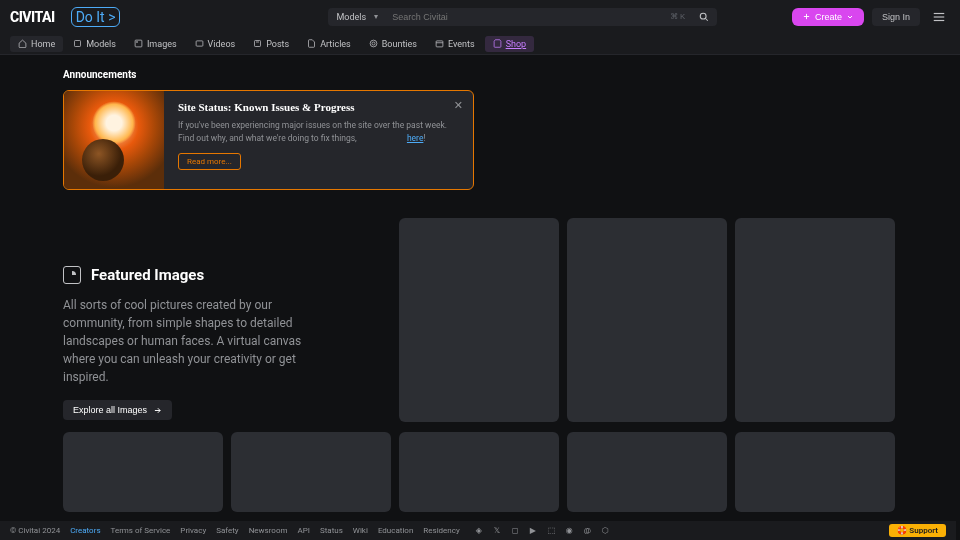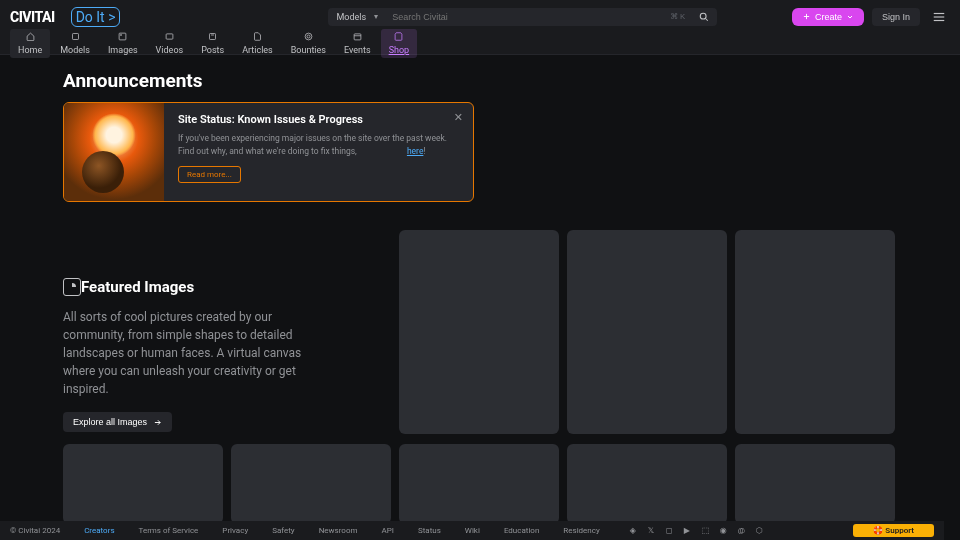--- a/index.html
+++ b/index.html
@@ -16,59 +16,59 @@
 .search-input { background:#25262b; border:none; color:#c1c2c5; padding:4px 8px; width:280px; font-size:9px; outline:none; }
 .search-kbd { background:#25262b; color:#5c5f66; padding:4px 6px; font-size:8px; }
 .search-btn { background:#25262b; border:none; color:#c1c2c5; padding:4px 8px; border-radius:0 4px 4px 0; cursor:pointer; }
 .spacer { flex:1; }
 .create-btn { background:#d946ef; color:#fff; border:none; padding:4px 10px; border-radius:6px; font-size:9px; display:flex; align-items:center; gap:4px; cursor:pointer; }
 .signin-btn { background:#25262b; color:#c1c2c5; border:none; padding:4px 10px; border-radius:4px; font-size:9px; cursor:pointer; }
 .menu-btn { background:none; border:none; color:#c1c2c5; padding:4px; cursor:pointer; font-size:14px; }
 
 
 .nav { height:22px; background:#1a1b1e; display:flex; align-items:center; padding:0 10px; gap:2px; border-bottom:1px solid #25262b; }
-.tab { padding:3px 8px; border-radius:3px; font-size:9px; color:#c1c2c5; display:flex; align-items:center; gap:4px; cursor:pointer;flex-direction:column; }
+.tab { padding:3px 8px; border-radius:3px; font-size:9px; color:#c1c2c5; display:flex; align-items:center; gap:4px; cursor:pointer; }
 .tab.active { background:#25262b; }
 .tab.shop { color:#c77dff; background:rgba(199,125,255,0.15);text-decoration:underline; }
 .tab-icon { width:9px; height:9px; display:inline-block; }
 
 
 .content { padding:14px 63px 0 63px; }
-.section-title { color:#fff; font-size:19px; font-weight:700; margin-bottom:10px; }
+.section-title { color:#fff; font-size:10px; font-weight:700; margin-bottom:10px; }
 .ann-card { display:flex; background:#25262b; border:1px solid #e67700; border-radius:6px; overflow:hidden; width:411px; height:100px; position:relative; }
 .ann-img { width:100px; height:100px; background:radial-gradient(circle at 50% 35%, #ffd8a8 0%, #e8590c 30%, #a84707 50%, #5c2e0a 75%); flex-shrink:0; position:relative; }
 .ann-img::before { content:""; position:absolute; left:28px; top:10px; width:44px; height:44px; border-radius:50%; background:radial-gradient(circle,#fff3e0 25%,#ffb74d 60%,transparent 70%); }
 .ann-img::after { content:""; position:absolute; left:18px; top:48px; width:42px; height:42px; border-radius:50%; background:radial-gradient(circle at 40% 35%,#8d5524 0%,#3a1f08 60%); }
 .ann-body { padding:10px 14px; flex:1; }
-.ann-title { color:#fff; font-size:11px; font-weight:600; margin-bottom:6px; }
+.ann-title { color:#fff; font-size:11px; font-weight:600; margin-bottom:6px;font-family:Liberation Serif, serif; }
 .ann-desc { color:#909296; font-size:8.5px; line-height:1.5; }
 .ann-link { color:#4dabf7; text-decoration:underline; cursor:pointer;margin-left:48px; }
 .ann-read { display:inline-block; margin-top:8px; border:1px solid #e67700; color:#e67700; padding:3px 8px; border-radius:3px; font-size:8px; cursor:pointer; }
 .ann-close { position:absolute; top:8px; right:10px; color:#909296; cursor:pointer; font-size:11px; }
 
 .featured-row { display:flex; margin-top:28px; gap:10px; }
 .featured-left { width:326px; padding-top:48px; }
-.featured-head { display:flex; align-items:center; margin-bottom:12px; }
+.featured-head { display:flex; align-items:center; gap:10px; margin-bottom:12px; }
 .featured-icon { width:18px; height:18px; border:1.5px solid #c1c2c5; border-radius:3px; display:flex; align-items:center; justify-content:center; }
 .featured-icon::before { content:""; width:8px; height:8px; background:conic-gradient(#c1c2c5 0 25%,transparent 0 100%); border-radius:50%; }
 .featured-title { color:#fff; font-size:15px; font-weight:700; }
 .featured-desc { color:#909296; font-size:12px; line-height:1.5; margin-bottom:14px; max-width:260px; }
 .explore-btn { background:#25262b; color:#fff; border:none; padding:5px 10px; border-radius:4px; font-size:9px; cursor:pointer; display:inline-flex; align-items:center; gap:6px; }
 .grid-right { display:flex; gap:8px; flex:1; flex-wrap:wrap; }
 .img-card { width:160px; height:204px; background:#2c2e33; border-radius:6px; }
 .grid-row2 { display:flex; gap:8px; margin-top:10px; }
 .grid-row2 .img-card { width:160px; height:80px; }
 
 
-.footer { position:absolute; bottom:0; left:0; right:16px; height:19px; background:#1a1b1e; display:flex; align-items:center; padding:0 10px; gap:24px; font-size:8px; color:#909296; }
+.footer { position:absolute; bottom:0; left:0; right:4px; height:19px; background:#1a1b1e; display:flex; align-items:center; padding:0 10px; gap:10px; font-size:8px; color:#909296; }
 .footer a { color:#909296; cursor:pointer; }
 .footer a.hl { color:#4dabf7; }
 .footer-icons { display:flex; gap:8px; margin-left:6px; }
 .footer-icons span { width:10px; height:10px; color:#909296; cursor:pointer; }
-.support-btn { margin-left:auto; background:#fab005; color:#1a1b1e; padding:2px 20px; border-radius:3px; font-size:8px; font-weight:600; cursor:pointer; }
+.support-btn { margin-left:auto; background:#fab005; color:#1a1b1e; padding:2px 8px; border-radius:3px; font-size:8px; font-weight:600; cursor:pointer; }
 
 svg { display:block; }
 </style>
 </head>
 <body>
 
 <div class="header">
   <div class="logo">
     <span class="logo-text">CIVITAI</span>
     <span class="logo-badge">Do It &gt;</span>

